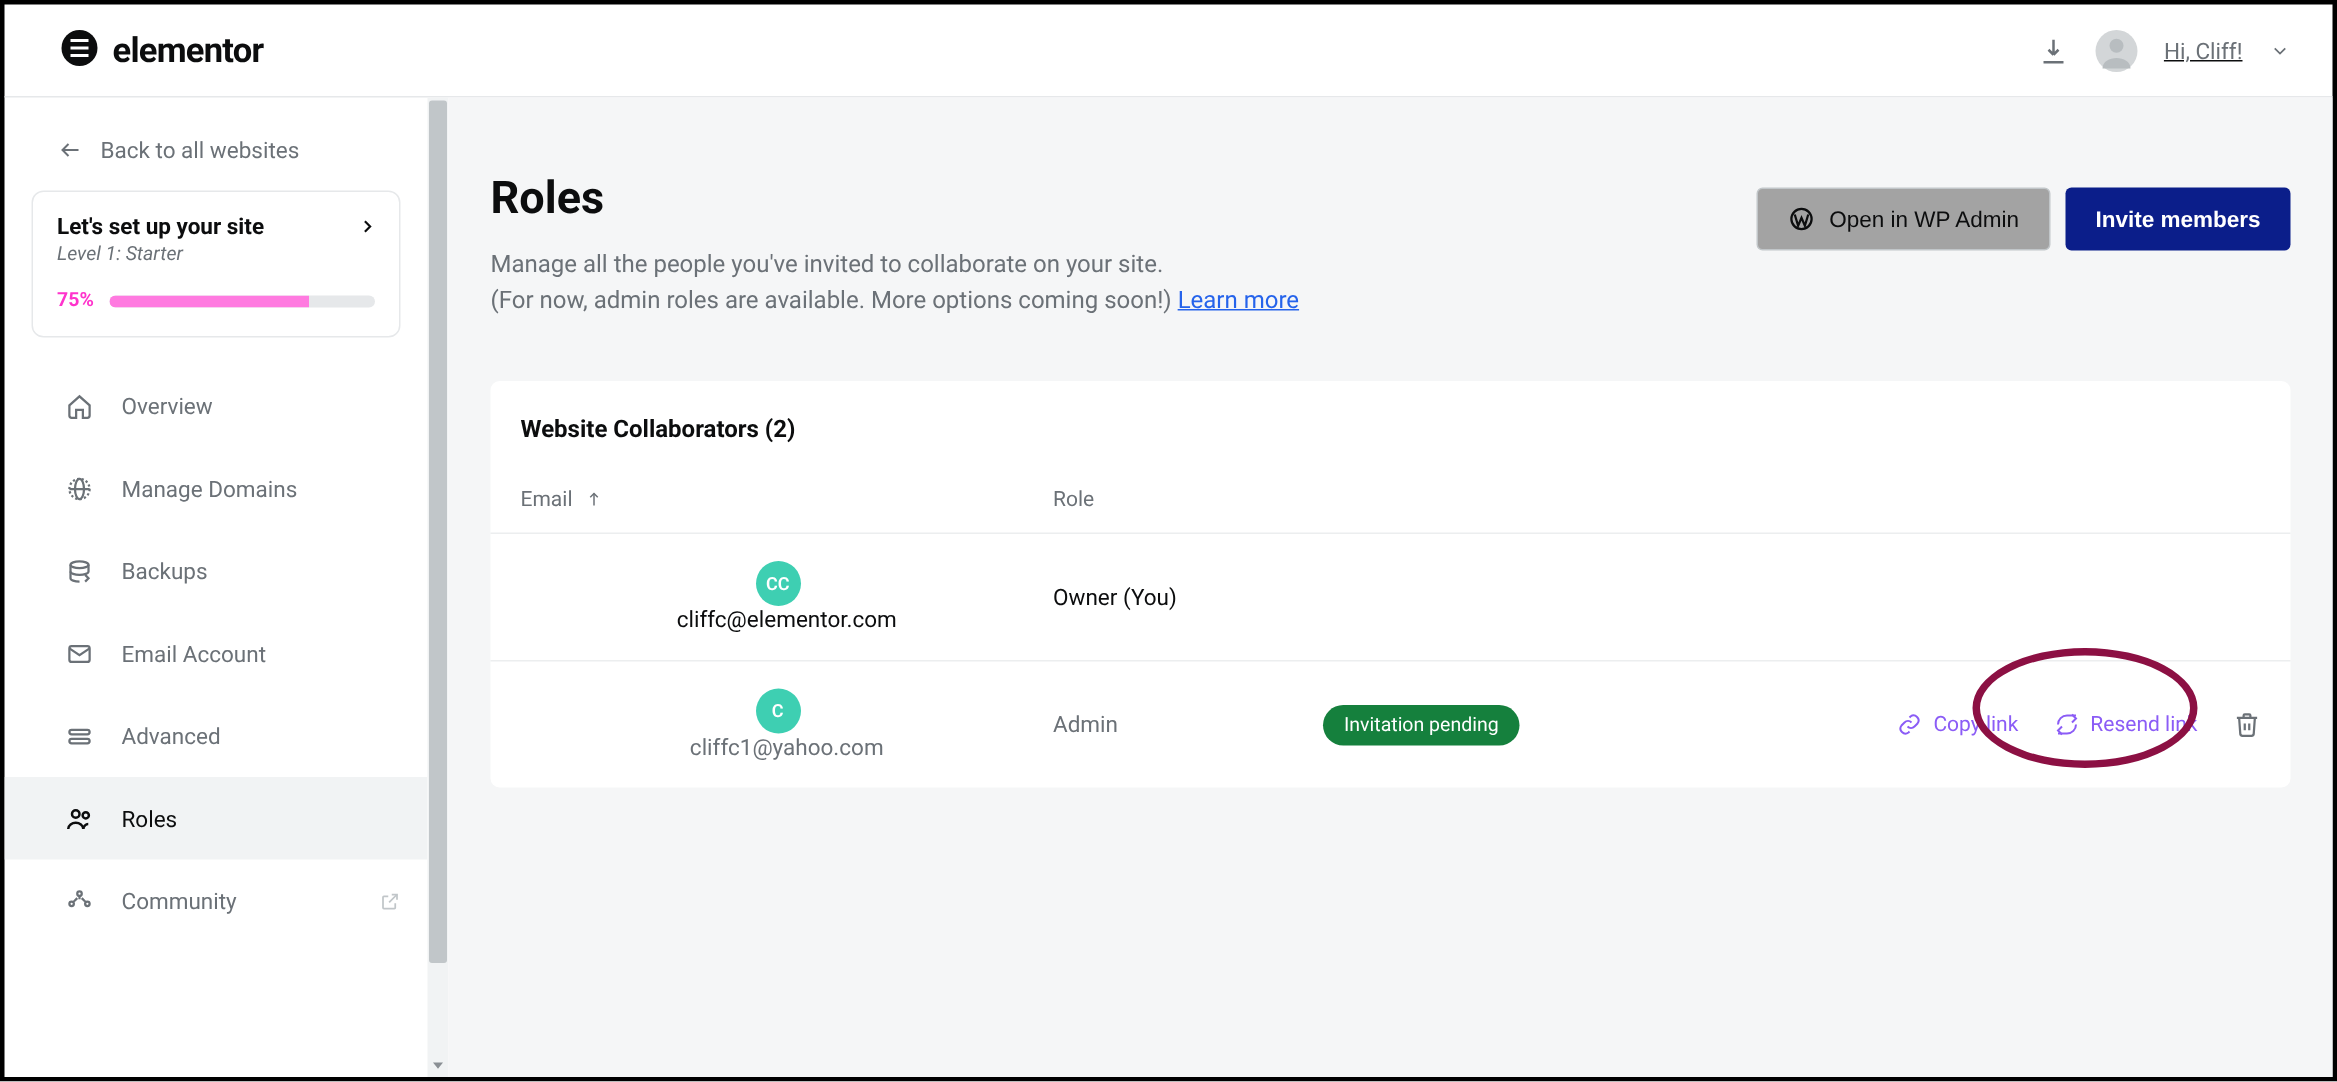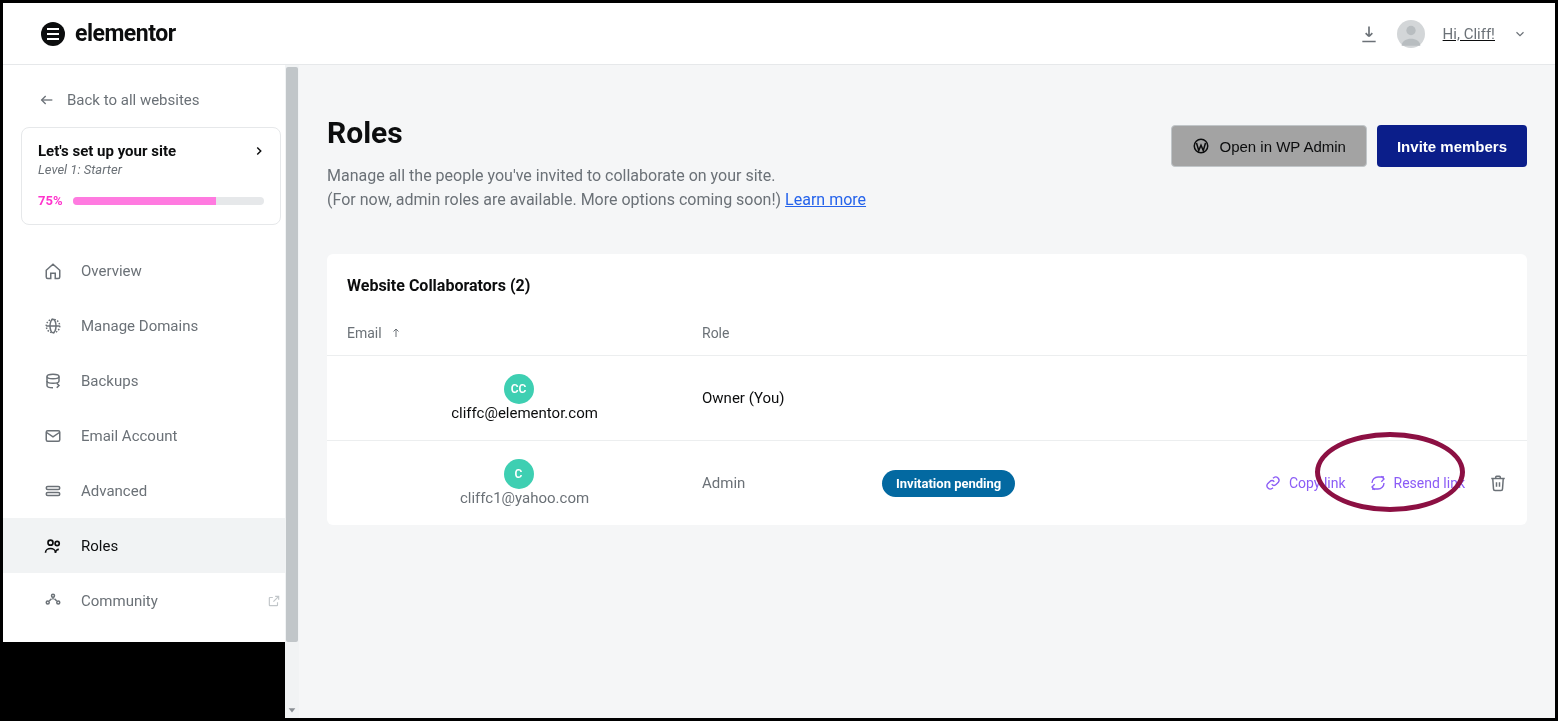--- a/index.html
+++ b/index.html
@@ -1,29 +1,29 @@
 <!DOCTYPE html>
 <html><head>
 <meta charset="utf-8">
 <style>
   * { box-sizing: border-box; margin: 0; padding: 0; }
   body { font-family: -apple-system, BlinkMacSystemFont, "Segoe UI", Roboto, Helvetica, Arial, sans-serif; background: #fff; color: #0c0d0e; }
   .frame { width: 1558px; height: 721px; border: 3px solid #000; position: relative; }
   .topbar { height: 62px; border-bottom: 1px solid #e6e8ea; display: flex; align-items: center; padding: 0 28px 0 38px; justify-content: space-between; }
-  .brand { display: flex; align-items: center; gap: 10px; }
+  .brand { display: flex; align-items: flex-start; gap: 10px; }
   .brand-icon { width: 24px; height: 24px; border-radius: 50%; background: #0c0d0e; position: relative; }
   .brand-icon::before { content: ""; position: absolute; left: 6px; top: 6px; width: 12px; height: 2px; background: #fff; }
   .brand-icon::after { content: ""; position: absolute; left: 6px; top: 11px; width: 12px; height: 2px; background: #fff; box-shadow: 0 5px 0 #fff; }
   .brand-text { font-weight: 700; font-size: 23px; letter-spacing: -0.5px; }
   .top-right { display: flex; align-items: center; gap: 18px; text-decoration: underline; }
   .icon-btn { display: flex; align-items: center; justify-content: center; cursor: pointer; color: #6b7177; }
   .avatar-circle { width: 28px; height: 28px; border-radius: 50%; background: #d3d6d8; }
   .greet { font-size: 15px; color: #6b7177; }
   .body { display: flex; height: calc(100% - 62px); }
-  .sidebar-wrap { width: 296px; display: flex; flex-direction: column; position: relative; }
+  .sidebar-wrap { width: 296px; display: flex; position: relative; }
   .sidebar { flex: 1; overflow: hidden; padding-top: 18px; }
   .scroll-track { position: absolute; right: 0; top: 0; bottom: 0; width: 14px; background: #f1f3f4; }
   .scroll-thumb { position: absolute; right: 1px; top: 2px; width: 12px; height: 575px; background: #c1c6c9; border-radius: 2px; }
   .scroll-arrow { position: absolute; right: 1px; bottom: 2px; width: 12px; height: 12px; color: #8a8f94; display:flex; align-items:center; justify-content:center;}
   .back-link { display: flex; align-items: center; gap: 12px; color: #6b7177; font-size: 15px; padding: 8px 0 18px 36px; cursor: pointer; }
   .setup-card { margin: 0 18px 18px 18px; border: 1px solid #e6e8ea; border-radius: 8px; padding: 14px 16px 16px 16px; position: relative; }
   .setup-title { font-weight: 700; font-size: 15px; }
   .setup-sub { font-style: italic; font-size: 13px; color: #6b7177; margin-top: 2px; }
   .setup-chevron { position: absolute; right: 14px; top: 16px; color: #0c0d0e; }
   .progress-row { display: flex; align-items: center; gap: 10px; margin-top: 16px; }
@@ -53,21 +53,21 @@
   .col-role { width: 180px; }
   .col-status { width: 300px; }
   .col-actions { flex: 1; display: flex; justify-content: flex-end; gap: 24px; align-items: center; }
   .row { display: flex; align-items: center; padding: 18px 20px; border-bottom: 1px solid #eceeef; font-size: 15px; }
   .row:last-child { border-bottom: none; }
   .avatar-sm { width: 30px; height: 30px; border-radius: 50%; background: #3ecfb2; color: #fff; font-size: 12px; font-weight: 600; display: flex; align-items: center; justify-content: center; margin-right: 12px; flex-shrink: 0; }
   .email-cell { display: flex; align-items: center; width: 355px; flex-direction: column; }
   .role-cell { width: 180px; color: #0c0d0e; }
   .role-cell.muted { color: #6b7177; }
   .status-cell { width: 300px; }
-  .badge { background: #0369a1; color: #fff; border-radius: 999px; padding: 6px 14px; font-size: 13px; font-weight: 700; display: inline-block; }
+  .badge { background: #15803d; color: #fff; border-radius: 999px; padding: 6px 14px; font-size: 13px; font-weight: 400; display: inline-block; }
   .action-link { display: flex; align-items: center; gap: 8px; font-size: 14px; color: #8b5cf6; cursor: pointer; }
   .trash { color: #6b7177; cursor: pointer; }
   .highlight-ring { position: absolute; border: 5px solid #8c1043; border-radius: 50%; width: 150px; height: 80px; pointer-events: none; }
   svg { display: block; }
 </style>
 </head>
 <body>
 
 <div class="frame">
 

